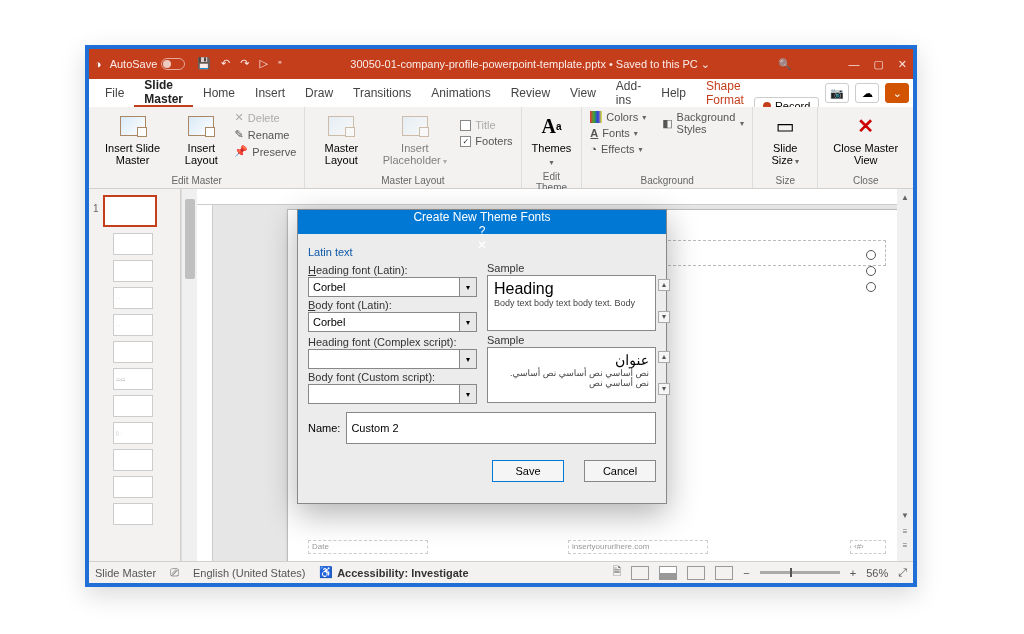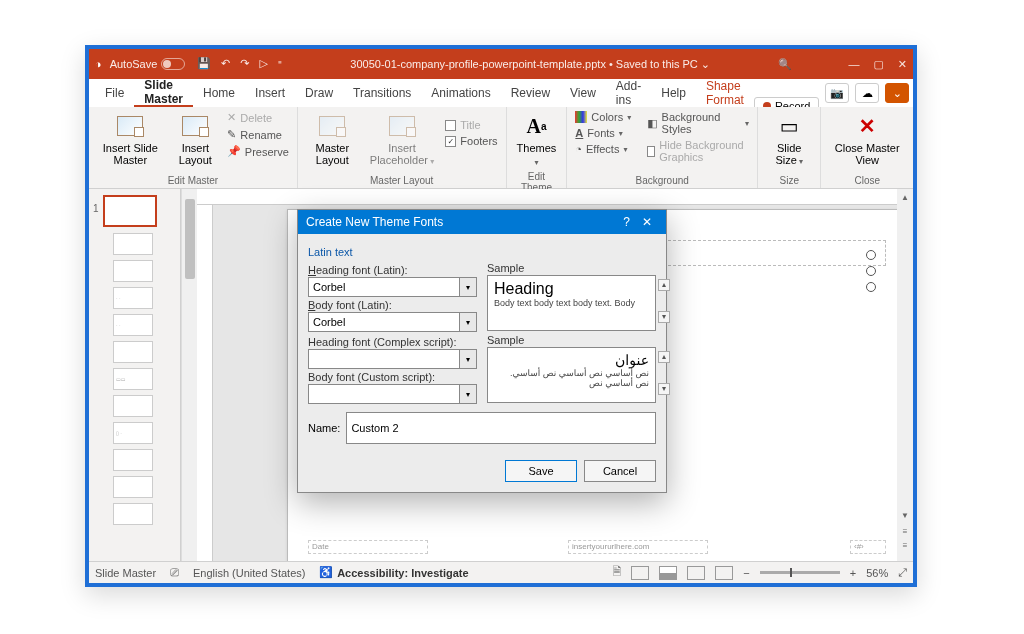--- a/index.html
+++ b/index.html
@@ -59,21 +59,21 @@
   .slide-placeholder { border:1px dashed #bbb; position:absolute; }
   .footer-ph { position:absolute; bottom:14px; height:14px; border:1px dashed #ccc; font-size:8px; color:#999; padding:1px 3px; }
   .circles { position:absolute; right:30px; top:40px; display:flex; flex-direction:column; gap:6px; }
   .circles div { width:10px; height:10px; border:1px solid #555; border-radius:50%; }
   .vruler-canvas { position:absolute; left:0; top:16px; width:16px; bottom:0; background:#fff; border-right:1px solid #ccc; }
   .right-vscroll { position:absolute; right:0; top:0; bottom:0; width:16px; background:#f0f0f0; }
   .right-vscroll .nav-btn { position:absolute; width:10px; height:10px; left:3px; font-size:8px; text-align:center; color:#666; }
   
   
   .dialog { position:absolute; left:208px; top:160px; width:370px; background:#ececec; border:1px solid #888; box-shadow: 0 10px 30px rgba(0,0,0,0.3); z-index:50; font-size:11px; }
-  .dialog-titlebar { background:#0078d4; color:#fff; height:24px; display:flex; align-items:center; padding:0 8px; font-size:12px; }
+  .dialog-titlebar { background:#0078d4; color:#fff; height:24px; display:flex; align-items:center; padding:0 8px; font-size:12px;flex-direction:column; }
   .dialog-titlebar .dlg-spacer { flex:1; }
   .dialog-titlebar .dlg-btn { padding:0 6px; cursor:pointer; }
   .dialog-body { padding: 8px 10px; }
   .section-title { color:#0b57a8; margin: 4px 0 4px 0; font-size:11px; }
   .field-row { margin: 2px 0; }
   .field-label { font-size:11px; color:#333; margin-bottom:1px; }
   .field-label .u { text-decoration: underline; }
   .combo { display:flex; }
   .combo input { flex:1; height:20px; border:1px solid #888; border-right:none; padding:0 4px; font-size:11px; background:#fff; }
   .combo .cbtn { width:18px; height:20px; border:1px solid #888; background:#e8e8e8; display:flex; align-items:center; justify-content:center; font-size:8px; cursor:pointer; }
@@ -82,21 +82,21 @@
   .two-col .righthalf { flex:1; position:relative; }
   .sample-box { border:1px solid #888; background:#fff; height:56px; padding:4px 6px; overflow:hidden; position:relative; }
   .sample-box .hd { font-size:16px; font-family: Corbel, sans-serif; }
   .sample-box .bd { font-size:9px; color:#444; font-family: Corbel, sans-serif; }
   .sample-box.rtl { direction:rtl; text-align:right; }
   .spin { position:absolute; right:-14px; top:4px; width:12px; display:flex; flex-direction:column; gap:20px; font-size:8px; color:#555; }
   .spin span { border:1px solid #aaa; background:#f5f5f5; text-align:center; cursor:pointer; height:12px; line-height:10px; }
   .name-row { display:flex; align-items:center; gap:6px; margin-top:6px; }
   .name-row label { font-size:11px; }
   .name-row input { flex:1; height:32px; border:1px solid #888; padding:0 4px; font-size:11px; background:#fff; }
-  .dlg-buttons { display:flex; justify-content:flex-end; gap:7px; padding:8px 10px 10px; }
+  .dlg-buttons { display:flex; justify-content:flex-end; gap:20px; padding:8px 10px 21px; }
   .dlg-buttons button { width:72px; height:22px; border:1px solid #888; background:#f5f5f5; font-size:11px; cursor:pointer; }
   .dlg-buttons button.primary { border-color:#0078d4; }
   
   
   .statusbar { height:22px; background:#f3f2f1; border-top:1px solid #d0d0d0; display:flex; align-items:center; font-size:11px; color:#555; padding:0 6px; gap:14px; }
   .statusbar .accessibility { font-weight:600; color:#333; display:flex; align-items:center; gap:4px; }
   .statusbar .right { margin-left:auto; display:flex; align-items:center; gap:10px; }
   .statusbar .view-btn { width:18px; height:14px; border:1px solid #999; cursor:pointer; position:relative; }
   .statusbar .zoom-slider { width:80px; height:3px; background:#aaa; position:relative; }
   .statusbar .zoom-slider::after { content:''; position:absolute; left:30px; top:-3px; width:2px; height:9px; background:#555; }
@@ -241,24 +241,20 @@
             </div>
           <div class="mini-item drop-arrow">
               <span>◔</span>
               <span>Effects</span>
             </div>
         </div>
         <div class="mini-list" style="margin-left:8px">
           <div class="mini-item drop-arrow">
               <span>◧</span>
               <span>Background Styles</span>
-            </div>
-          <div class="mini-item disabled">
-              <span class="chk"></span>
-              <span>Hide Background Graphics</span>
             </div>
         </div>
       </div>
       <div class="group-label">Background</div>
     </div>
 
     <div class="ribbon-group">
       <div class="group-body">
         <div class="big-btn">
           <div class="ico">▭</div>

